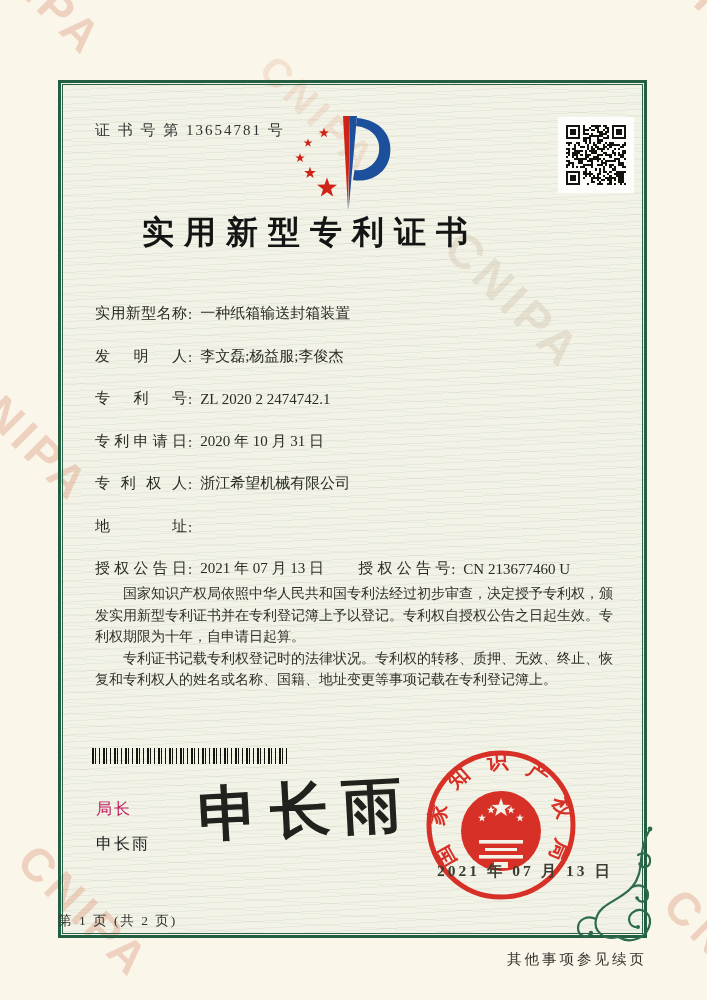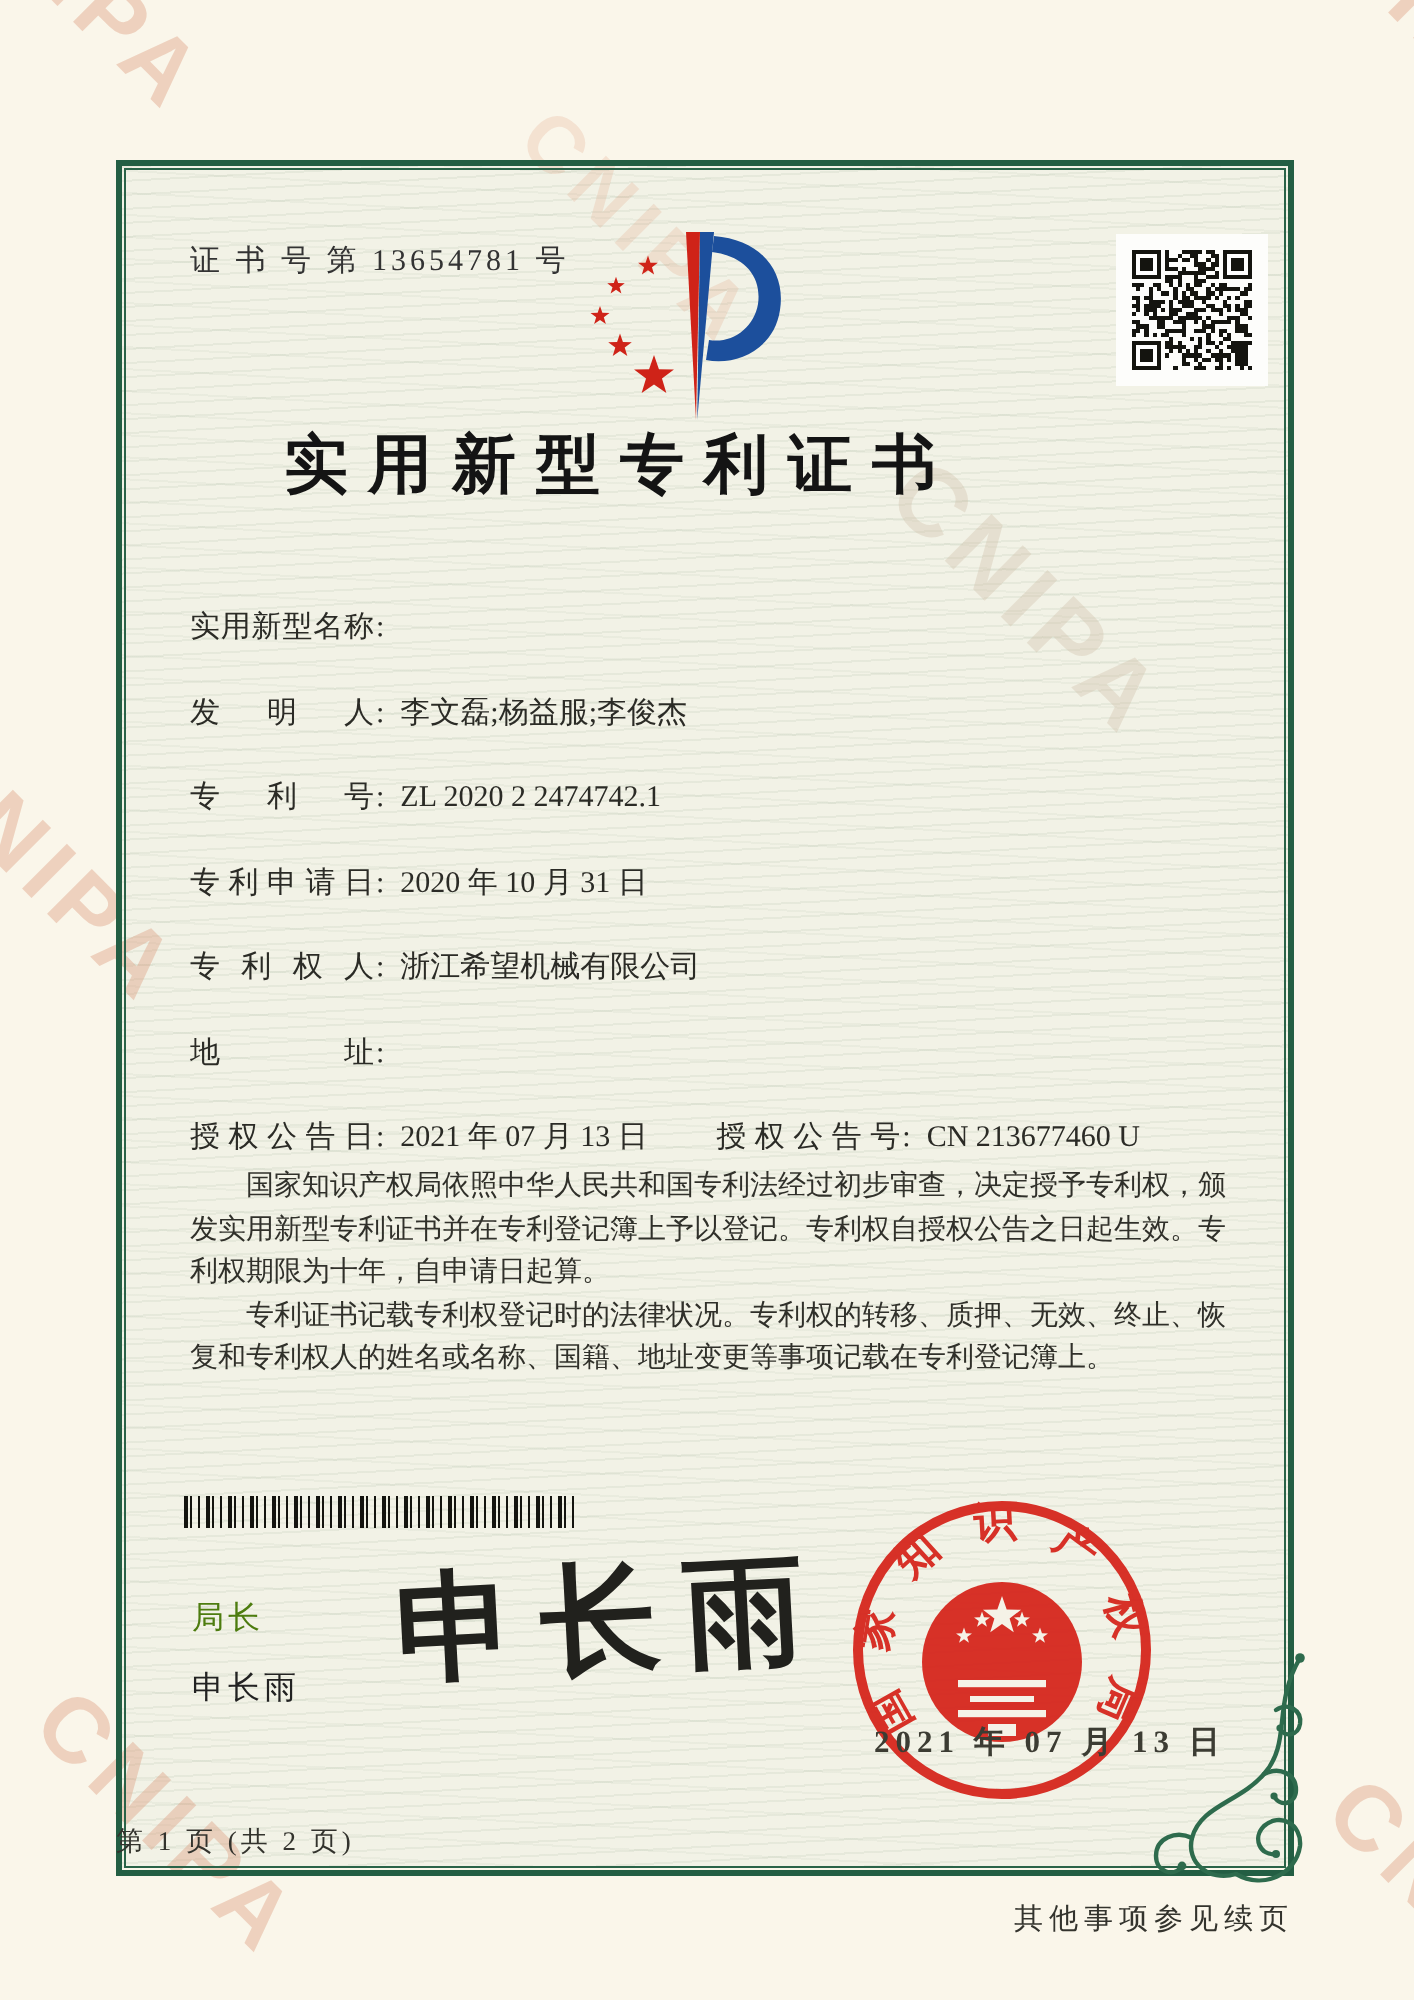--- a/index.html
+++ b/index.html
@@ -40,21 +40,21 @@
   .colon { margin:0 8px 0 1px; }
   .v1 { width:158px; flex:0 0 158px; }
 
   .paras { position:absolute; left:95px; top:583px; width:518px; font-size:14px;
            line-height:21.5px; text-align:justify; color:#30302a; }
   .paras p { text-indent:2em; }
 
   .barcode { position:absolute; left:92px; top:748px; width:198px; height:16px;
     background:repeating-linear-gradient(90deg,#14140f 0 2px,transparent 2px 3px,#14140f 3px 4px,transparent 4px 7px,#14140f 7px 8px,transparent 8px 11px); }
 
-  .director-label { position:absolute; left:96px; top:799px; font-size:16px; color:#4d7c0f; letter-spacing:2px; }
+  .director-label { position:absolute; left:96px; top:799px; font-size:16px; color:#be185d; letter-spacing:2px; }
   .director-name  { position:absolute; left:96px; top:834px; font-size:16px; color:#222; letter-spacing:2px; }
 
   .signature { position:absolute; left:198px; top:770px; width:220px; font-size:60px; font-weight:600;
                letter-spacing:12px; color:#21211d; transform:rotate(-3deg); }
 
   .seal { position:absolute; left:423px; top:747px; opacity:0.94; }
   .seal-date { position:absolute; left:437px; top:861px; width:210px; font-size:15.5px;
                letter-spacing:3px; color:#3c3c33; font-weight:600; z-index:4; }
 
   .page-no { position:absolute; left:58px; top:912px; width:589px; text-align:left; font-size:13.5px; color:#33332d; letter-spacing:2px; }
@@ -439,20 +439,21 @@
           <rect x="28" y="28" width="1" height="1"></rect>
         </g>
     </svg>
 
     <div class="title">实用新型专利证书</div>
 
     <div class="fields">
       <div class="frow">
         <span class="flabel">实用新型名称</span>
           <span class="colon">:</span>
+        <span>一种纸箱输送封箱装置</span>
       </div>
       <div class="frow">
         <span class="flabel">发明人</span>
           <span class="colon">:</span>
         <span>李文磊;杨益服;李俊杰</span>
       </div>
       <div class="frow">
         <span class="flabel">专利号</span>
           <span class="colon">:</span>
         <span>ZL 2020 2 2474742.1</span>

